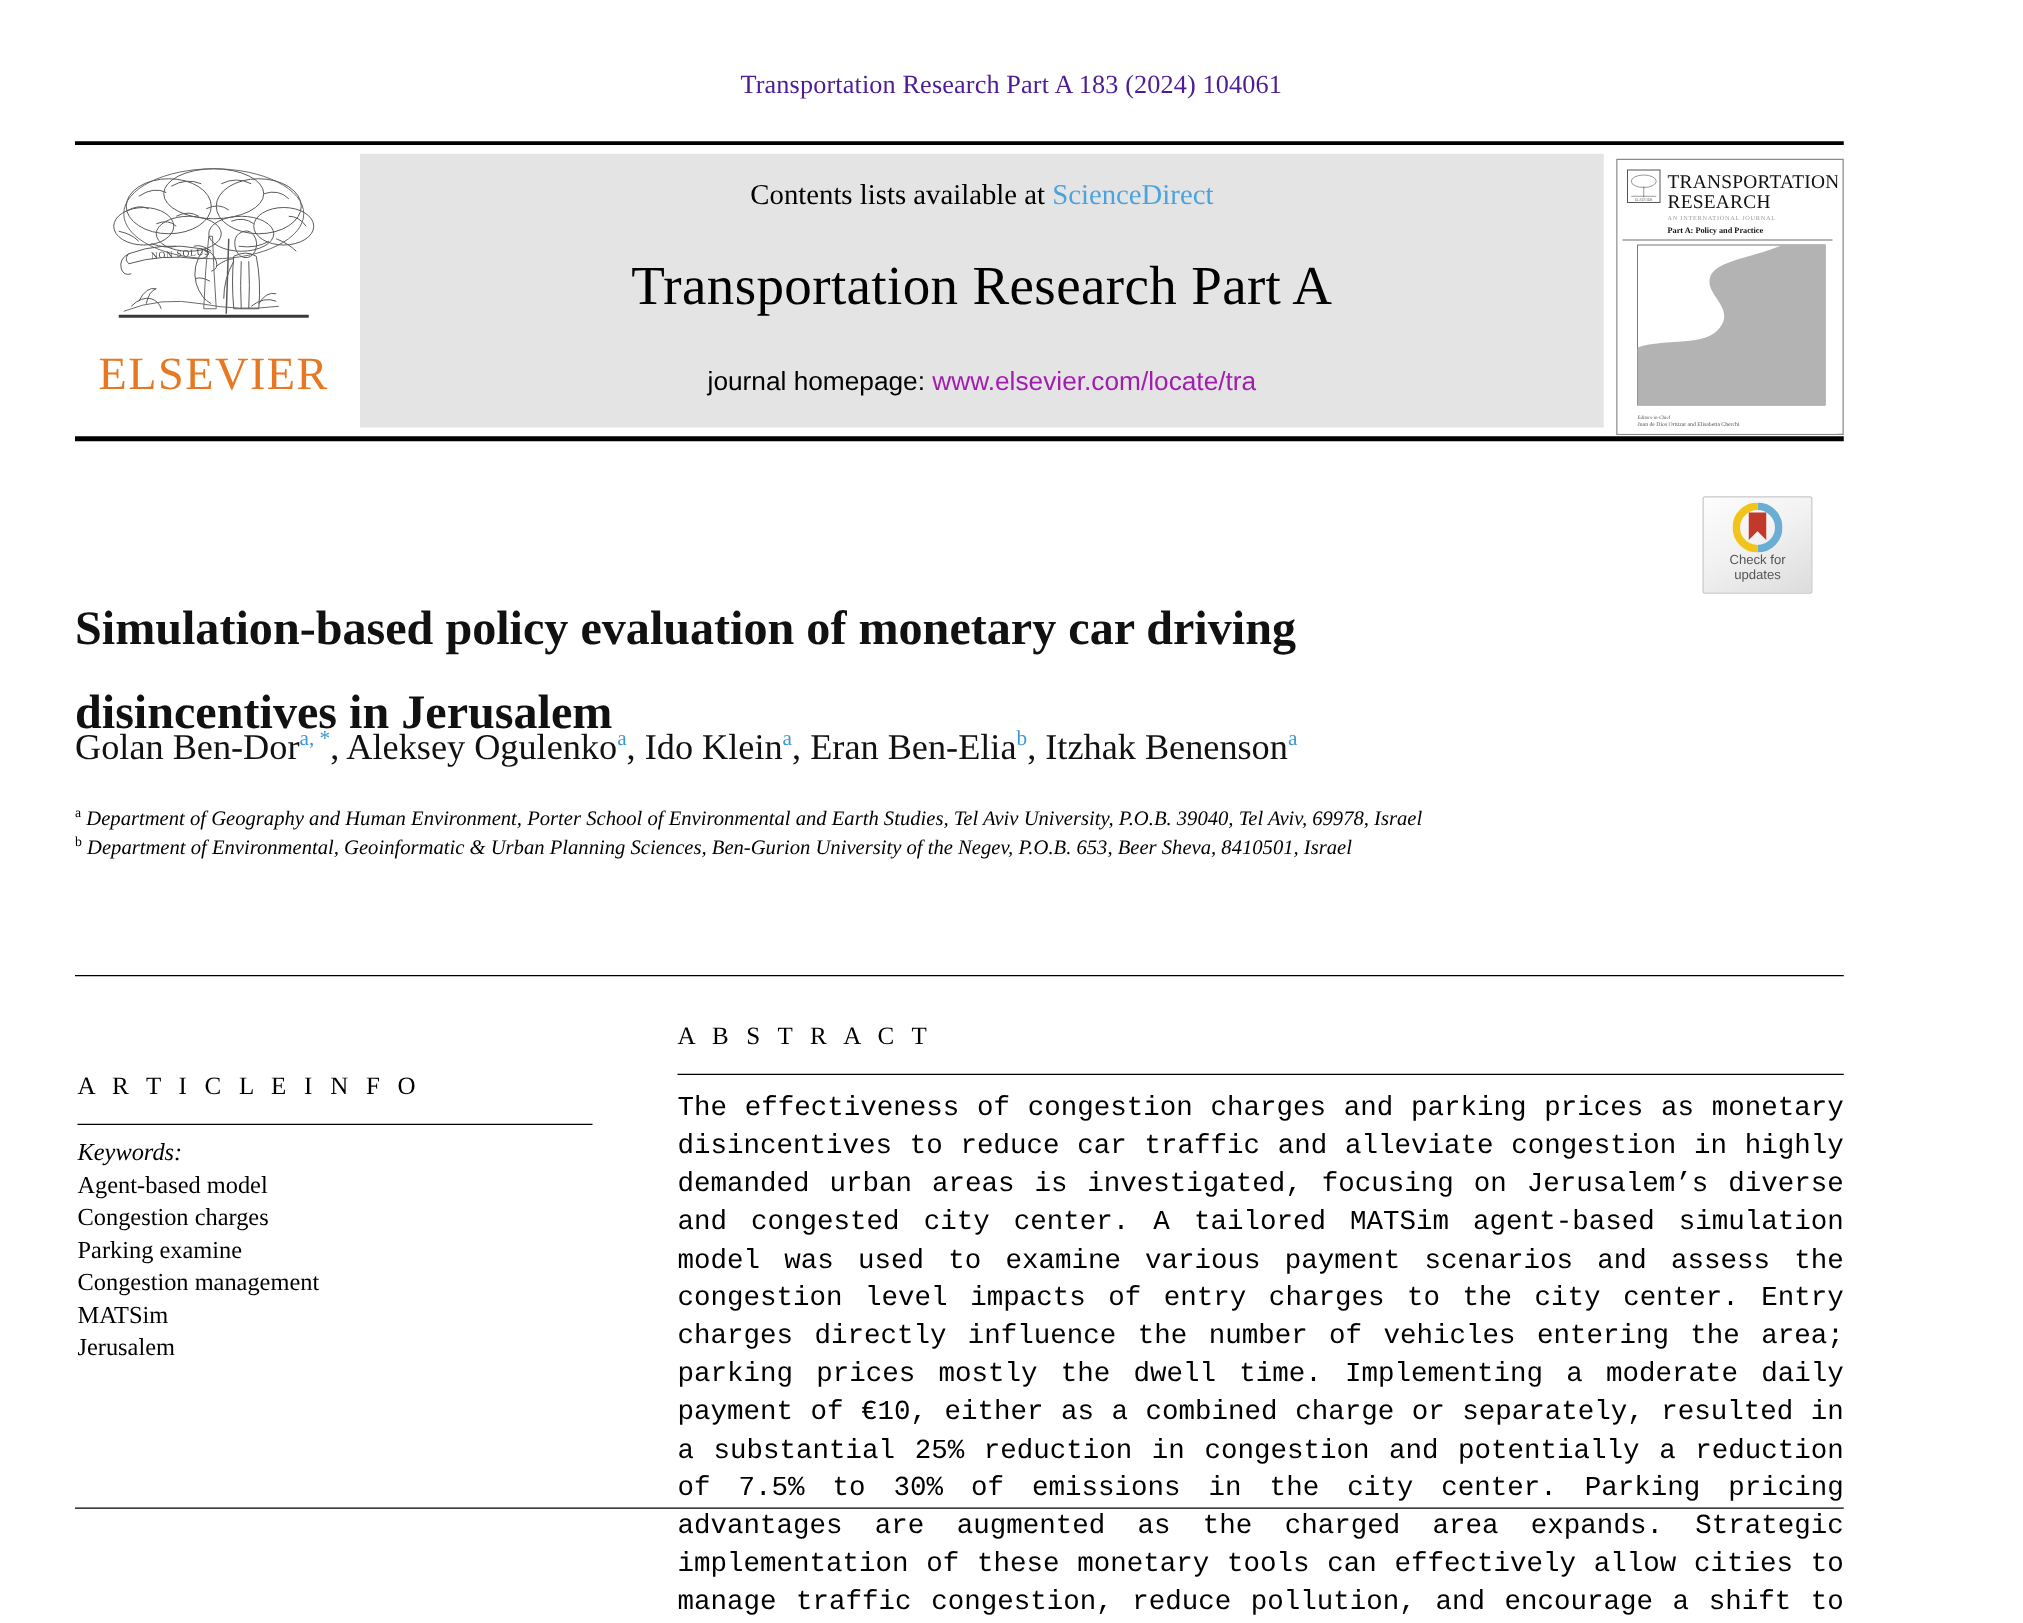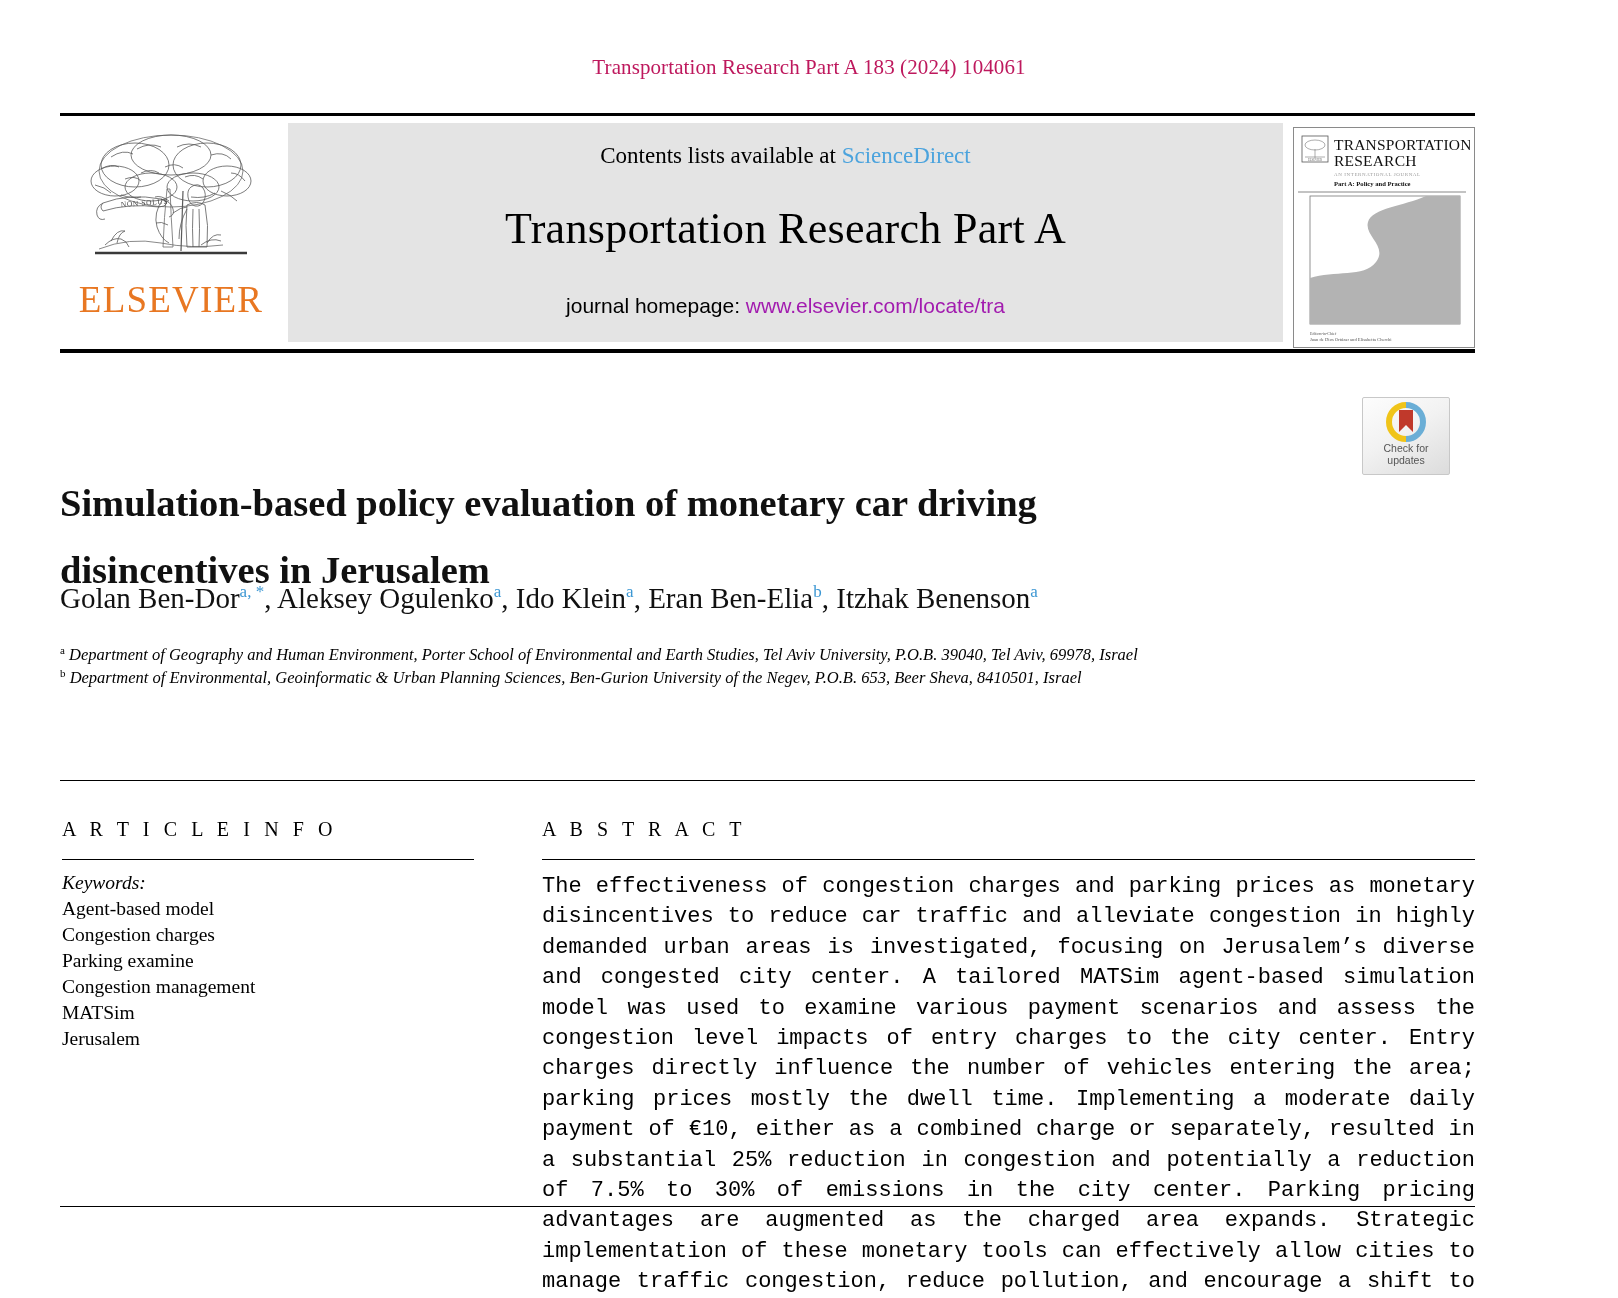--- a/index.html
+++ b/index.html
@@ -23,21 +23,21 @@
   }
 
   
   .running-head {
     position: absolute;
     top: 55px;
     left: 0;
     width: 1618px;
     text-align: center;
     font-size: 21px;
-    color: #be185d;
+    color: #4c1d95;
     letter-spacing: 0.1px;
   }
 
   
   .masthead {
     position: absolute;
     top: 113px;
     left: 60px;
     width: 1415px;
     border-top: 3px solid #000;
@@ -230,21 +230,21 @@
     top: 1206px;
     left: 60px;
     width: 1415px;
     height: 1px;
     background: #000;
   }
 
   
   .info-col {
     position: absolute;
-    top: 818px;
+    top: 858px;
     left: 62px;
     width: 415px;
   }
   .section-label {
     font-family: "Liberation Serif", serif;
     font-size: 20px;
     letter-spacing: 4.6px;
     color: #000;
   }
   .info-rule {

